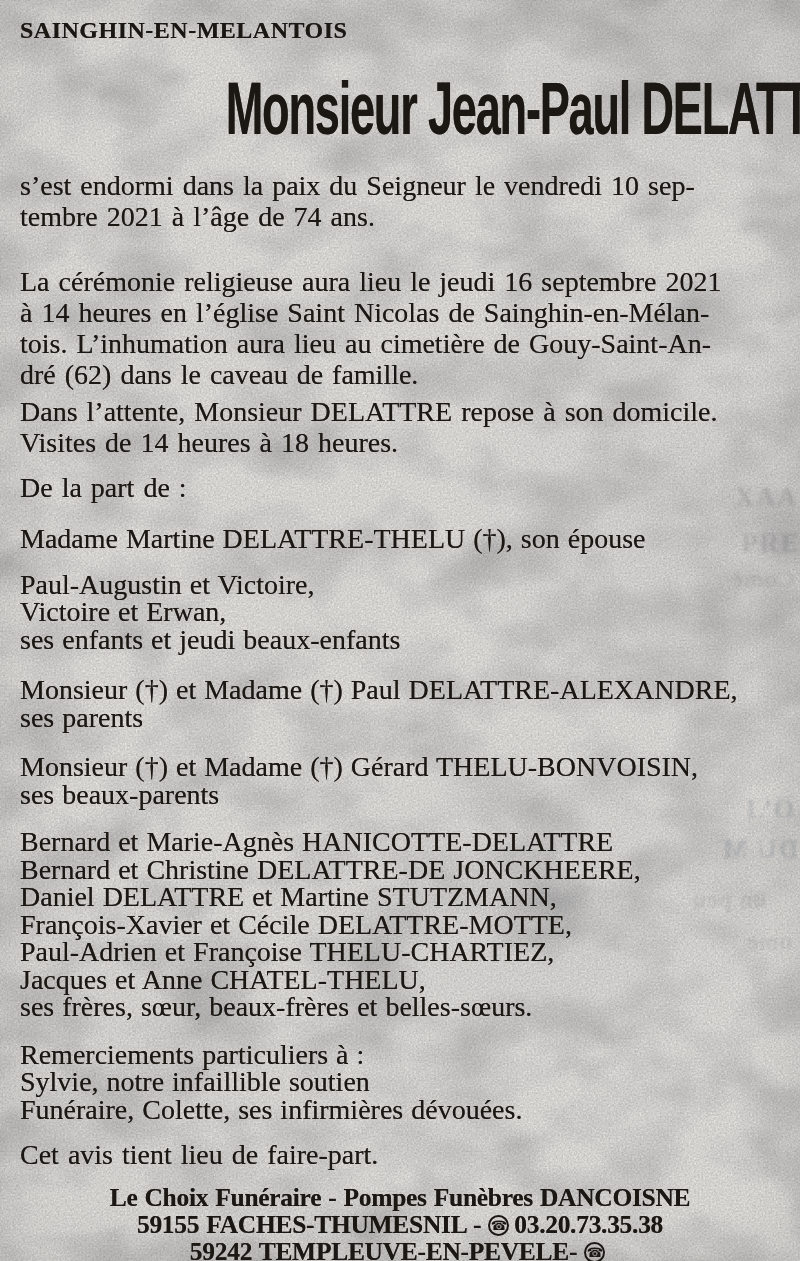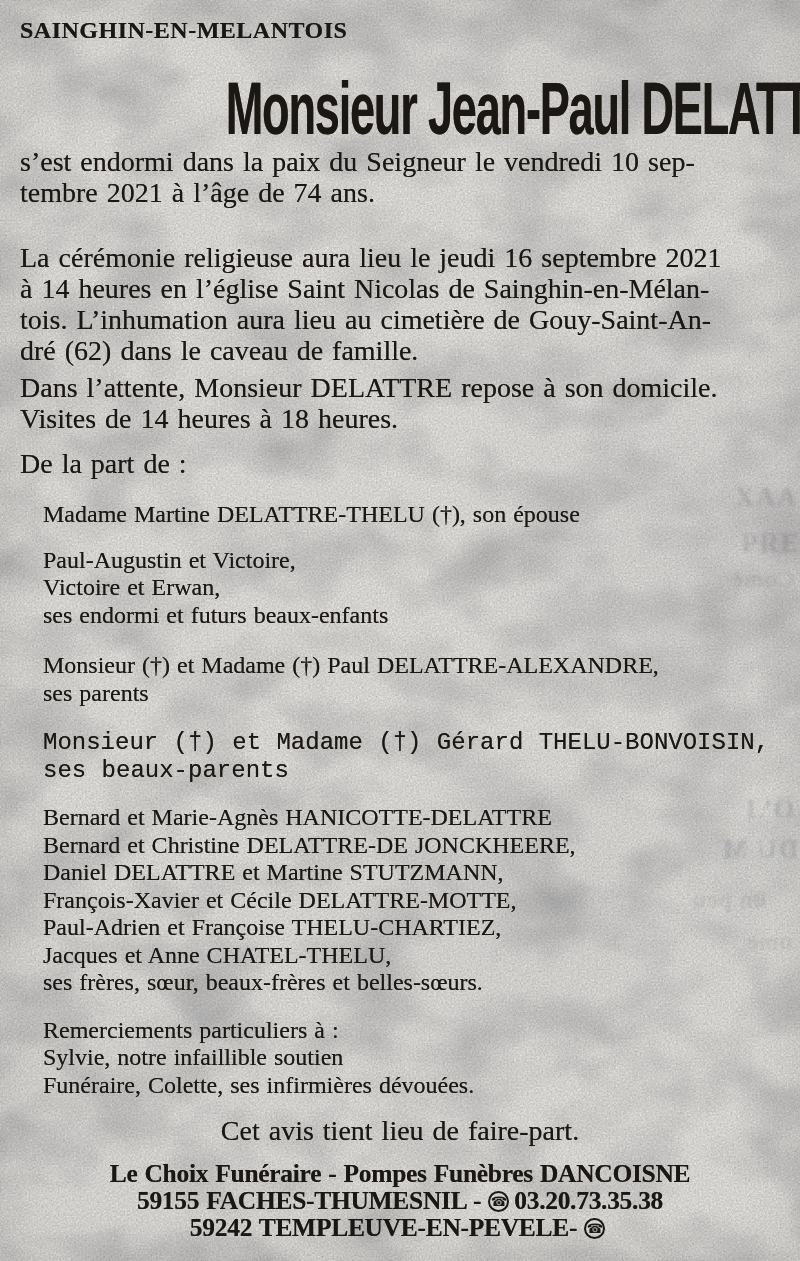--- a/index.html
+++ b/index.html
@@ -54,38 +54,37 @@
     transform: scaleX(0.61);
   }
 
   .para {
     font-size: 28px;
     line-height: 31px;
     white-space: pre-line;
     word-spacing: 2px;
   }
   .list {
-    font-size: 24px;
+    font-size: 28px;
     line-height: 27.5px;
     white-space: pre-line;
     word-spacing: 1px;
-    margin-left: 23px;
-  }
-
-  .p-intro    { }
+  }
+
+  .p-intro    { margin-top: 24px; }
   .p-ceremony { margin-top: 34px; }
   .p-repose   { margin-top: 6px;  }
   .from-label { margin-top: 14px; }
   .l-spouse   { margin-top: 22px; }
   .l-children { margin-top: 18px; }
   .l-parents  { margin-top: 23px; }
-  .l-inlaws   { margin-top: 22px; font-family: Liberation Mono, monospace; }
+  .l-inlaws   { margin-top: 22px; }
   .l-siblings { margin-top: 20px; }
   .l-thanks   { margin-top: 20px; }
-  .closing    { margin-top: 16px; text-align: center; }
+  .closing    { margin-top: 16px; }
 
   .footer {
     margin-top: 14px;
     text-align: center;
     font-weight: bold;
     font-size: 25.5px;
     line-height: 27px;
     letter-spacing: -0.3px;
     word-spacing: 1px;
   }
@@ -172,21 +171,21 @@
 
     <div class="para p-repose">Dans l’attente, Monsieur DELATTRE repose à son domicile.
 Visites de 14 heures à 18 heures.</div>
 
     <div class="para from-label">De la part de :</div>
 
     <div class="list l-spouse">Madame Martine DELATTRE-THELU (†), son épouse</div>
 
     <div class="list l-children">Paul-Augustin et Victoire,
 Victoire et Erwan,
-ses endormi et futurs beaux-enfants</div>
+ses enfants et jeudi beaux-enfants</div>
 
     <div class="list l-parents">Monsieur (†) et Madame (†) Paul DELATTRE-ALEXANDRE,
 ses parents</div>
 
     <div class="list l-inlaws">Monsieur (†) et Madame (†) Gérard THELU-BONVOISIN,
 ses beaux-parents</div>
 
     <div class="list l-siblings">Bernard et Marie-Agnès HANICOTTE-DELATTRE
 Bernard et Christine DELATTRE-DE JONCKHEERE,
 Daniel DELATTRE et Martine STUTZMANN,

